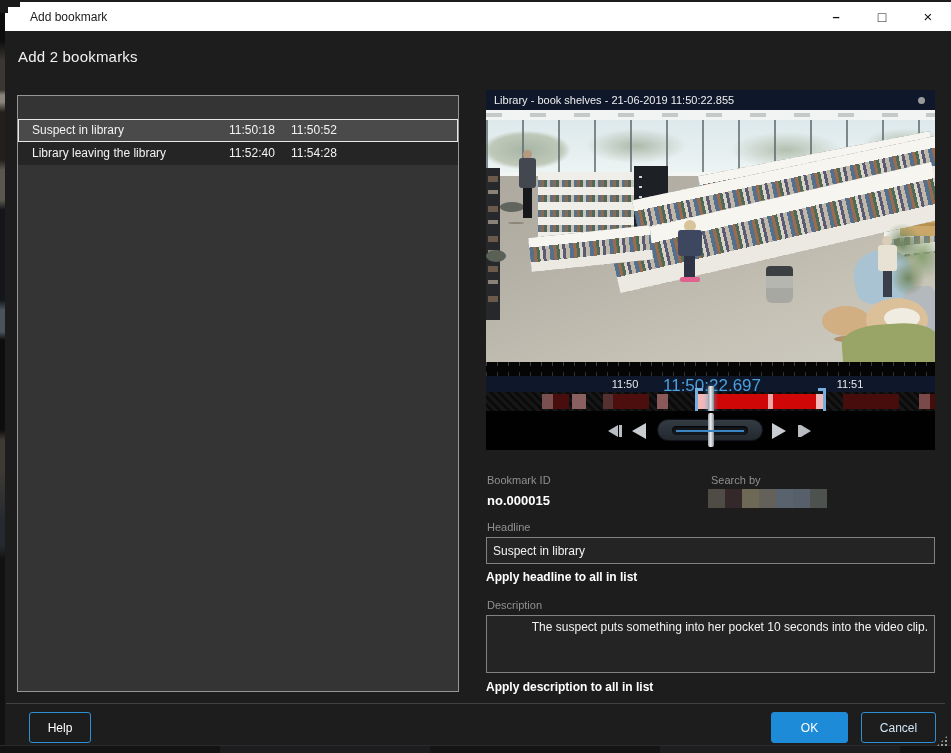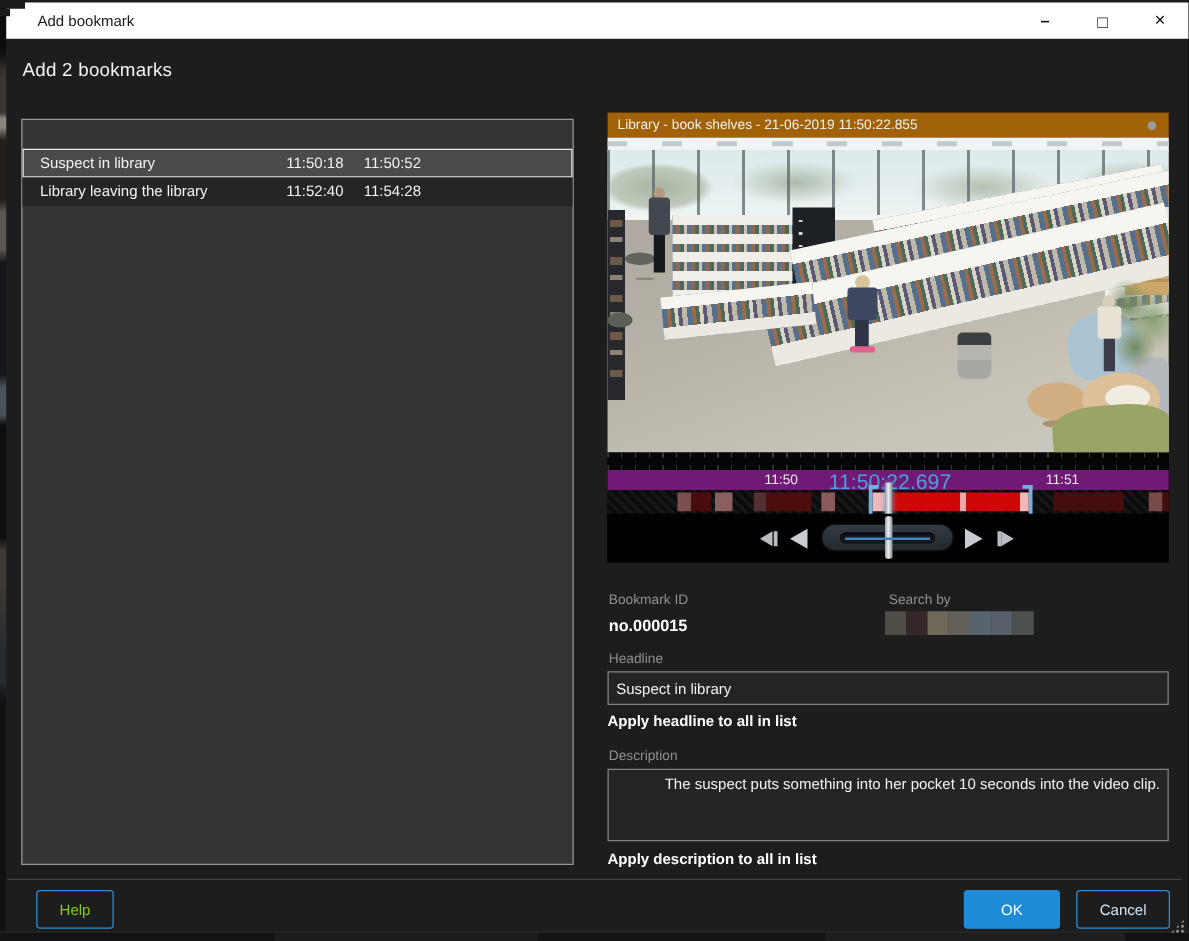--- a/index.html
+++ b/index.html
@@ -34,21 +34,21 @@
   .tbl-row.r0 { top:23px; background:#4a4a4a; outline:1px solid #e8e8e8; outline-offset:-1px; }
   .tbl-row.r1 { top:46px; background:#252525; }
   .cell { position:absolute; top:4px; white-space:nowrap; }
   .cell.name { left:14px; }
   .cell.start { left:211px; }
   .cell.end { left:273px; }
   .tbl-header .cell { color:#dcdcdc; }
 
   
   .media-panel { position:absolute; left:486px; top:90px; width:449px; height:360px; background:#020202; }
-  .cam-bar { position:absolute; left:0; top:0; width:449px; height:20px; background:#a16207; }
+  .cam-bar { position:absolute; left:0; top:0; width:449px; height:20px; background:#0f172a; }
   .cam-title { position:absolute; left:8px; top:4px; font-size:11px; color:#efefef; white-space:nowrap; }
   .cam-dot { position:absolute; right:10px; top:7px; width:7px; height:7px; border-radius:50%; background:#9a9a9a; }
 
   
   .video-frame { position:absolute; left:0; top:20px; width:449px; height:252px; overflow:hidden;
     background:linear-gradient(160deg,#a9a499 0%,#b5b0a5 40%,#c6c2b6 75%,#cccac0 100%); }
   .ceiling { position:absolute; left:0; top:0; width:100%; height:12px; background:#f2f4f4; }
   .ceiling:after { content:""; position:absolute; left:0; top:3px; width:100%; height:4px;
     background:repeating-linear-gradient(90deg,#c4cac8 0 16px,transparent 16px 44px); }
   .windows { position:absolute; left:0; top:10px; width:100%; height:56px;
@@ -125,21 +125,21 @@
   .person-right .p-head { left:8px; top:0; width:10px; height:10px; background:#d8cdb6; }
   .person-right .p-body { left:4px; top:9px; width:19px; height:26px; background:#e8e2d4; }
   .person-right .p-legs { left:9px; top:35px; width:9px; height:26px; background:#3a3e4a; }
 
   
   .ruler { position:absolute; left:0; top:272px; width:449px; height:14px; background:#050505;
     background-image:
       repeating-linear-gradient(90deg,#3e3e3e 0 1px,transparent 1px 11px),
       repeating-linear-gradient(90deg,#323232 0 1px,transparent 1px 11px);
     background-size:100% 4px,100% 4px; background-position:left top,left bottom; background-repeat:no-repeat,no-repeat; }
-  .time-labels { position:absolute; left:0; top:286px; width:449px; height:16px; background:#701a75; }
+  .time-labels { position:absolute; left:0; top:286px; width:449px; height:16px; background:#0f172a; }
   .tl-label { position:absolute; top:2px; font-size:11px; color:#e8e8e8; transform:translateX(-50%); white-space:nowrap; }
   .tl-label.left { left:139px; }
   .tl-label.right { left:364px; }
   .tl-current { position:absolute; top:0px; left:226px; transform:translateX(-50%); font-size:17px; color:#4aa0dc; white-space:nowrap; }
   .track { position:absolute; left:0; top:302px; width:449px; height:19px;
     background:repeating-linear-gradient(45deg,#161616 0 3px,#0b0b0b 3px 6px); }
   .seg { position:absolute; top:2px; height:15px; }
   .sel-red { position:absolute; top:2px; height:15px; background:#cf0707; }
   .bracket { position:absolute; top:-4px; width:8px; height:27px; }
   .bracket.l { border-left:3px solid #78aede; border-top:3px solid #78aede; border-bottom:3px solid #78aede; left:209px; }
@@ -172,21 +172,21 @@
   .redacted { position:absolute; left:708px; top:489px; width:119px; height:19px; display:flex; }
   .redacted span { flex:1; }
   .text-input { position:absolute; left:486px; width:449px; background:#242424; border:1px solid #828282;
     color:#f2f2f2; font-size:12px; font-family:"Liberation Sans",sans-serif; padding:4px 6px; outline:none; }
   .apply-link { position:absolute; font-size:12px; font-weight:bold; color:#ffffff; cursor:default; white-space:nowrap; }
 
   
   .footer-divider { position:absolute; left:6px; top:703px; width:939px; height:1px; background:#424242; }
   .btn { position:absolute; top:712px; height:31px; border-radius:3px; font-size:12px;
     font-family:"Liberation Sans",sans-serif; display:flex; align-items:center; justify-content:center; }
-  .btn.help { left:29px; width:62px; background:transparent; border:1px solid #2e8fd5; color:#84cc16; }
+  .btn.help { left:29px; width:62px; background:transparent; border:1px solid #2e8fd5; color:#ffffff; }
   .btn.ok { left:771px; width:77px; background:#1e8bd9; border:1px solid #1e8bd9; color:#ffffff; }
   .btn.cancel { left:861px; width:75px; background:transparent; border:1px solid #2e8fd5; color:#d2e6f6; }
   .resize-grip { position:absolute; right:3px; bottom:6px; width:12px; height:12px;
     background:radial-gradient(#9a9a9a 1px,transparent 1.2px); background-size:4px 4px;
     clip-path:polygon(100% 0,100% 100%,0 100%); }
 </style>
 </head>
 <body>
 
 <div id="app">

